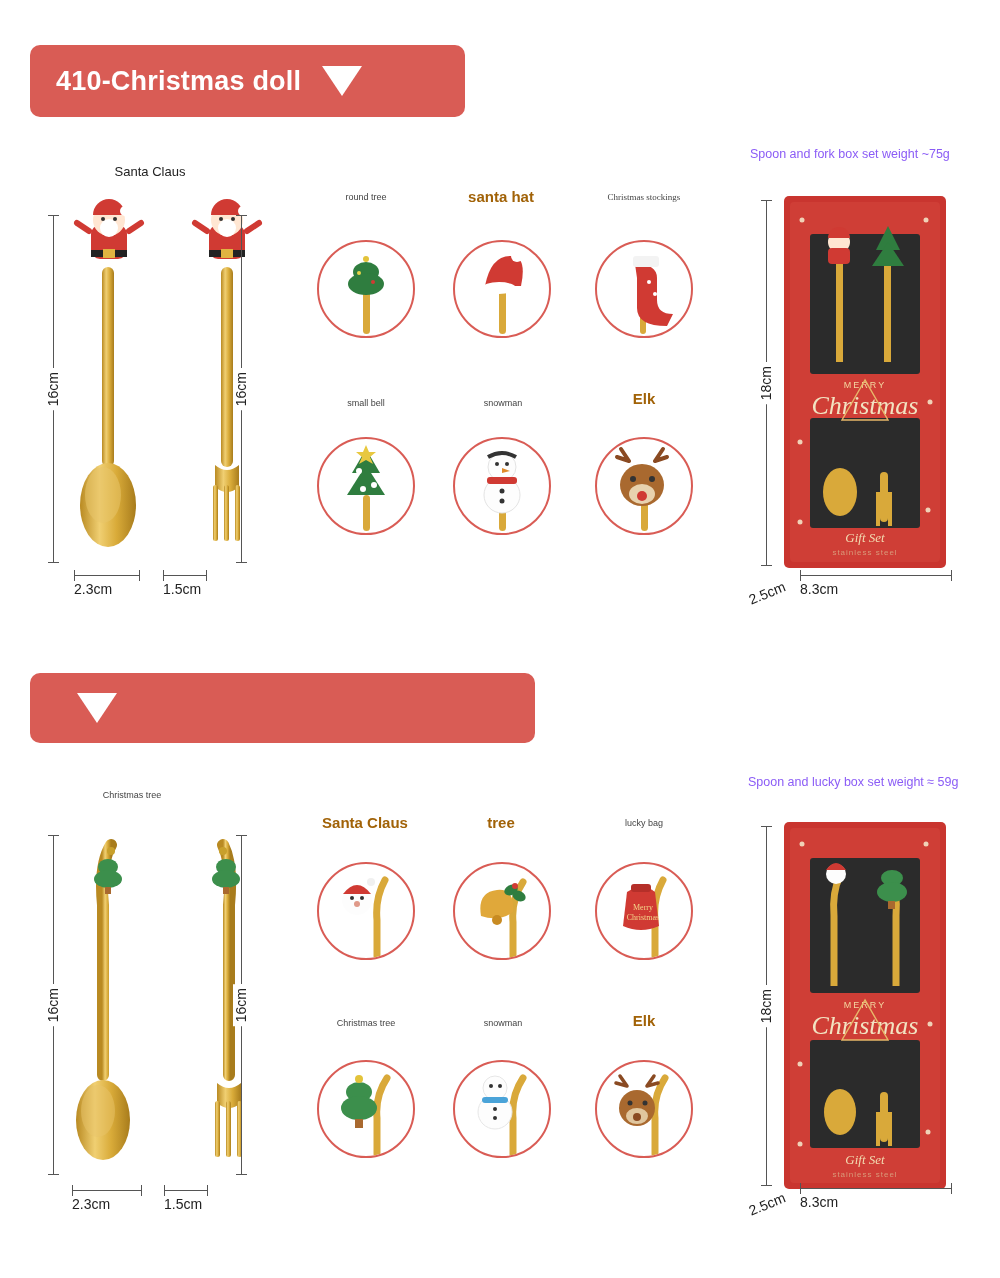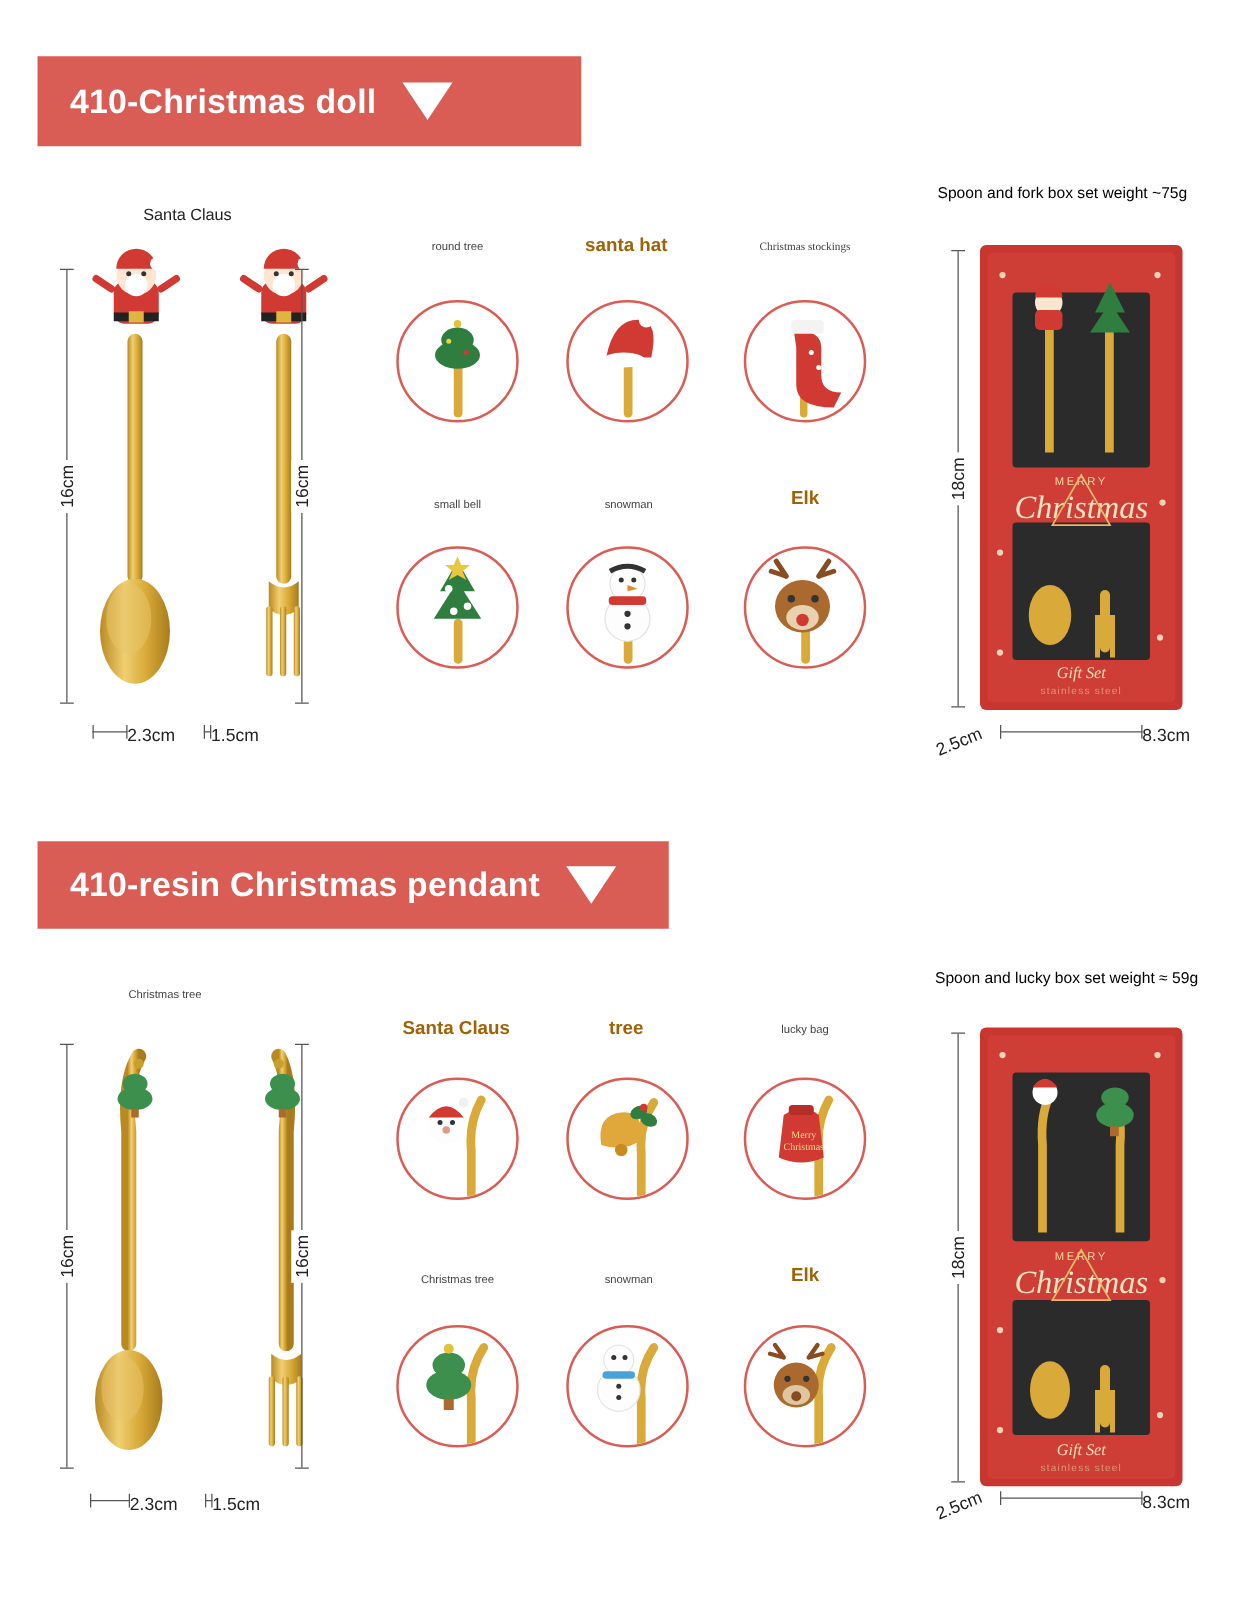--- a/index.html
+++ b/index.html
@@ -9,21 +9,21 @@
     background: #ffffff;
     font-family: "Liberation Sans", sans-serif;
     color: #222;
   }
   .page { position: relative; width: 1000px; height: 1278px; overflow: hidden; }
 
   
   .banner {
     position: absolute;
     background: #d95c55;
-    border-radius: 0;
+    border-radius: 10px;
     display: flex;
     align-items: center;
     padding: 0 22px 0 26px;
     color: #fff;
   }
   .banner .btitle {
     font-size: 27px;
     font-weight: bold;
     letter-spacing: 0.2px;
     white-space: nowrap;
@@ -33,37 +33,37 @@
     width: 46px; height: 40px;
     display: flex; align-items: center; justify-content: center;
   }
   .chev svg { display:block; }
 
   
   .lbl { font-size: 13px; color: #222; text-align: center; }
   .lbl-sm { font-size: 9px; color: #444; text-align: center; }
   .lbl-md { font-size: 15px; color: #a16207; text-align: center; font-weight: bold; }
   .dim { font-size: 14px; color: #1b1b1b; }
-  .weight-note { font-size: 12.5px; color: #000000; }
+  .weight-note { font-size: 12.5px; color: #8b5cf6; }
 
   
   .cutlery-wrap { position: absolute; }
   .measure-v {
     position: absolute;
     display: flex; flex-direction: column; align-items: center;
   }
   .measure-v .cap { width: 11px; height: 1px; background: #555; }
   .measure-v .bar { width: 1px; flex: 1; background: #555; }
   .measure-v .txt {
     background: #fff; padding: 4px 0; font-size: 14px;
     writing-mode: vertical-rl; transform: rotate(180deg);
   }
   .measure-h {
     position: absolute;
-    display: flex; flex-direction: row; align-items: center;
+    display: flex; flex-direction: column; align-items: flex-start;
   }
   .measure-h .line { position: relative; height: 1px; background: #555; width: 100%; }
   .measure-h .line:before, .measure-h .line:after {
     content: ""; position: absolute; top: -5px; width: 1px; height: 11px; background: #555;
   }
   .measure-h .line:before { left: 0; }
   .measure-h .line:after { right: 0; }
   .measure-h .txt { margin-top: 5px; font-size: 14px; }
 
   
@@ -297,21 +297,20 @@
     <div class="bar"></div>
       <div class="cap"></div>
   </div>
   <div class="dim" style="position:absolute; left:748px; top:585px; transform:rotate(-22deg);">2.5cm</div>
   <div class="measure-h" style="left:800px; top:575px; width:152px;">
     <div class="line"></div>
     <div class="txt">8.3cm</div>
   </div>
 
   <div class="banner" style="left:30px; top:673px; width:505px; height:70px;">
-    <span class="btitle">410-resin Christmas pendant</span>
     <span class="chev">
       <svg width="46" height="36" viewBox="0 0 46 36">
           <polygon points="3,3 43,3 23,33" fill="#ffffff"></polygon>
         </svg>
     </span>
   </div>
 
   <div class="lbl-sm" style="position:absolute; left:62px; top:790px; width:140px;">Christmas tree</div>
 
   <div class="cutlery-wrap" style="left:45px; top:815px; width:245px; height:360px;">

